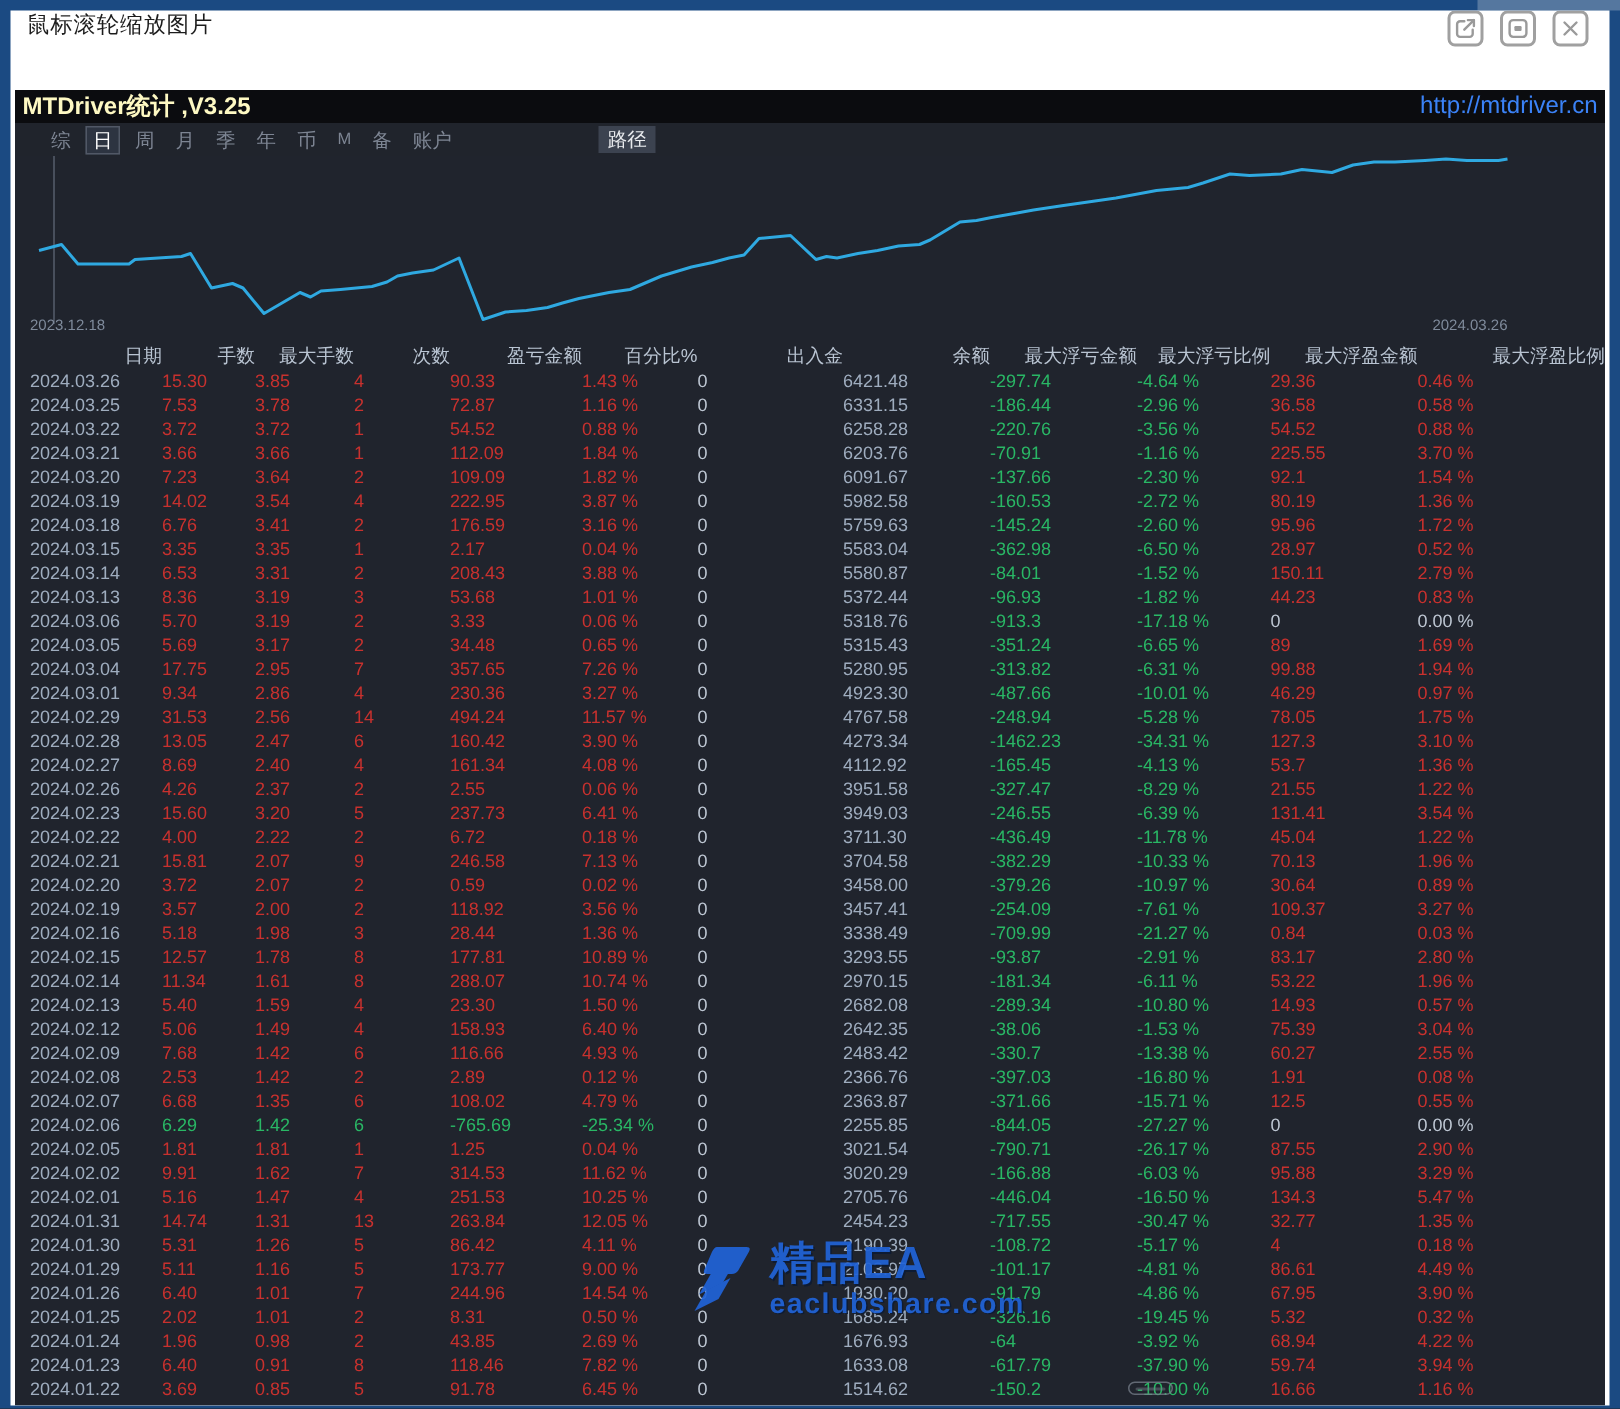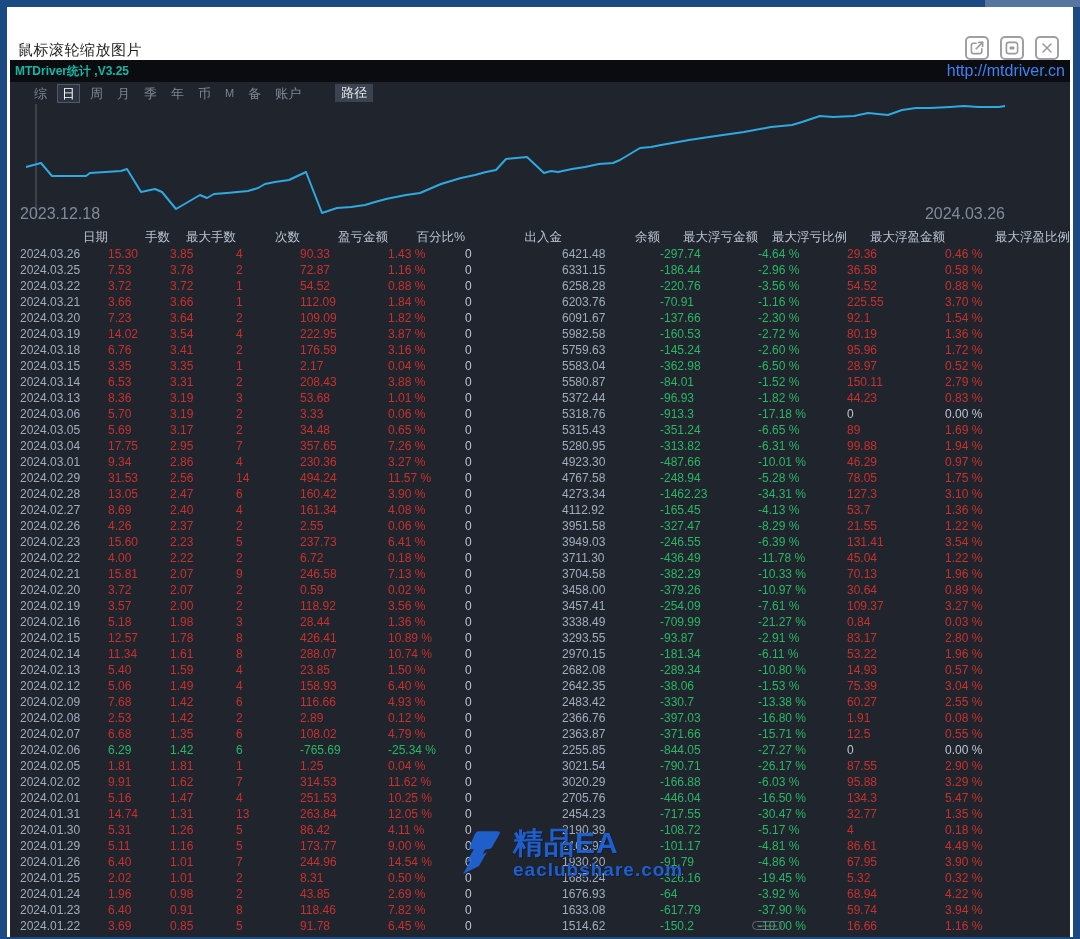--- a/index.html
+++ b/index.html
@@ -7,47 +7,47 @@
   body {
     background:#1b4a82;
     font-family:"Liberation Sans","DejaVu Sans",sans-serif;
     position:relative; overflow:hidden;
   }
   .top-strip-light { position:absolute; top:0; right:0; width:95px; height:7px; background:#55779f; }
   .dialog {
     position:absolute; top:7px; left:7px; right:7px; bottom:2px;
     background:#ffffff; overflow:hidden;
   }
-  .titlebar { height:53px; display:flex; align-items:flex-end; padding:0 14px 0 11px; }
+  .titlebar { height:53px; display:flex; align-items:flex-start; padding:0 14px 0 11px; }
   .dialog-title { font-size:15px; color:#1c1c1c; letter-spacing:0.5px; }
   .win-controls { margin-left:auto; display:flex; gap:11px; }
   .win-btn {
     width:24px; height:24px; border:2px solid #a0a0a0; border-radius:5px;
     background:#fff; display:flex; align-items:center; justify-content:center; cursor:pointer;
   }
   .win-btn svg { stroke:#9a9a9a; fill:none; stroke-width:2; stroke-linecap:round; stroke-linejoin:round; }
   .win-btn .fillpart { fill:#9a9a9a; stroke:none; }
 
   .panel {
     position:relative; margin:0 3px; height:877px;
     background:#20242d; overflow:hidden;
   }
   .appbar { height:22px; background:#0b0c0f; display:flex; align-items:center; padding:0 5px; }
-  .brand { color:#14b8a6; font-size:12px; font-weight:bold; }
+  .brand { color:#fef9c3; font-size:16px; font-weight:bold; }
   .brand-url { margin-left:auto; color:#3b82f6; font-size:16px; }
 
   .tabbar { height:22px; background:#20242c; display:flex; align-items:center; padding-left:20px; gap:6px; }
   .tab { color:#7d8593; font-size:13px; padding:0 4px; line-height:17px; }
   .tab.m-tab { font-size:11px; }
   .tab.selected { color:#ffffff; background:#2d3441; border:1px solid #515866; }
-  .path-btn { margin-left:24px; color:#e9ebee; font-size:13px; background:#3c4350; padding:1px 6px; line-height:16px; }
+  .path-btn { margin-left:88px; color:#e9ebee; font-size:13px; background:#3c4350; padding:1px 6px; line-height:16px; }
 
   .chart { position:relative; height:122px; background:#20242d; }
   .chart svg { position:absolute; top:0; left:0; }
-  .chart-label { position:absolute; font-size:16px; color:#7f8b9c; bottom:3px; }
+  .chart-label { position:absolute; font-size:10px; color:#7f8b9c; bottom:3px; }
   .chart-label.start { left:10px; }
   .chart-label.end { right:65px; }
 
   .tablewrap { padding-left:10px; margin-top:2px; }
   .trow {
     display:grid;
     grid-template-columns:88px 62px 66px 64px 88px 77px 97px 98px 98px 89px 98px auto;
     height:16px; line-height:16px; font-size:12px; white-space:nowrap;
   }
   .trow.thead { height:18px; line-height:18px; color:#b9c4d2; font-size:12.5px;text-align:right; }
@@ -390,21 +390,21 @@
           <div class="c-white">0</div>
           <div class="c-gray">3951.58</div>
           <div class="c-green">-327.47</div>
           <div class="c-green">-8.29 %</div>
           <div class="c-red">21.55</div>
           <div class="c-red">1.22 %</div>
         </div>
         <div class="trow">
           <div class="c-gray">2024.02.23</div>
           <div class="c-red">15.60</div>
-          <div class="c-red">2.23</div>
+          <div class="c-red">3.20</div>
           <div class="c-red">5</div>
           <div class="c-red">237.73</div>
           <div class="c-red">6.41 %</div>
           <div class="c-white">0</div>
           <div class="c-gray">3949.03</div>
           <div class="c-green">-246.55</div>
           <div class="c-green">-6.39 %</div>
           <div class="c-red">131.41</div>
           <div class="c-red">3.54 %</div>
         </div>
@@ -476,21 +476,21 @@
           <div class="c-green">-709.99</div>
           <div class="c-green">-21.27 %</div>
           <div class="c-red">0.84</div>
           <div class="c-red">0.03 %</div>
         </div>
         <div class="trow">
           <div class="c-gray">2024.02.15</div>
           <div class="c-red">12.57</div>
           <div class="c-red">1.78</div>
           <div class="c-red">8</div>
-          <div class="c-red">426.41</div>
+          <div class="c-red">177.81</div>
           <div class="c-red">10.89 %</div>
           <div class="c-white">0</div>
           <div class="c-gray">3293.55</div>
           <div class="c-green">-93.87</div>
           <div class="c-green">-2.91 %</div>
           <div class="c-red">83.17</div>
           <div class="c-red">2.80 %</div>
         </div>
         <div class="trow">
           <div class="c-gray">2024.02.14</div>
@@ -504,21 +504,21 @@
           <div class="c-green">-181.34</div>
           <div class="c-green">-6.11 %</div>
           <div class="c-red">53.22</div>
           <div class="c-red">1.96 %</div>
         </div>
         <div class="trow">
           <div class="c-gray">2024.02.13</div>
           <div class="c-red">5.40</div>
           <div class="c-red">1.59</div>
           <div class="c-red">4</div>
-          <div class="c-red">23.85</div>
+          <div class="c-red">23.30</div>
           <div class="c-red">1.50 %</div>
           <div class="c-white">0</div>
           <div class="c-gray">2682.08</div>
           <div class="c-green">-289.34</div>
           <div class="c-green">-10.80 %</div>
           <div class="c-red">14.93</div>
           <div class="c-red">0.57 %</div>
         </div>
         <div class="trow">
           <div class="c-gray">2024.02.12</div>

